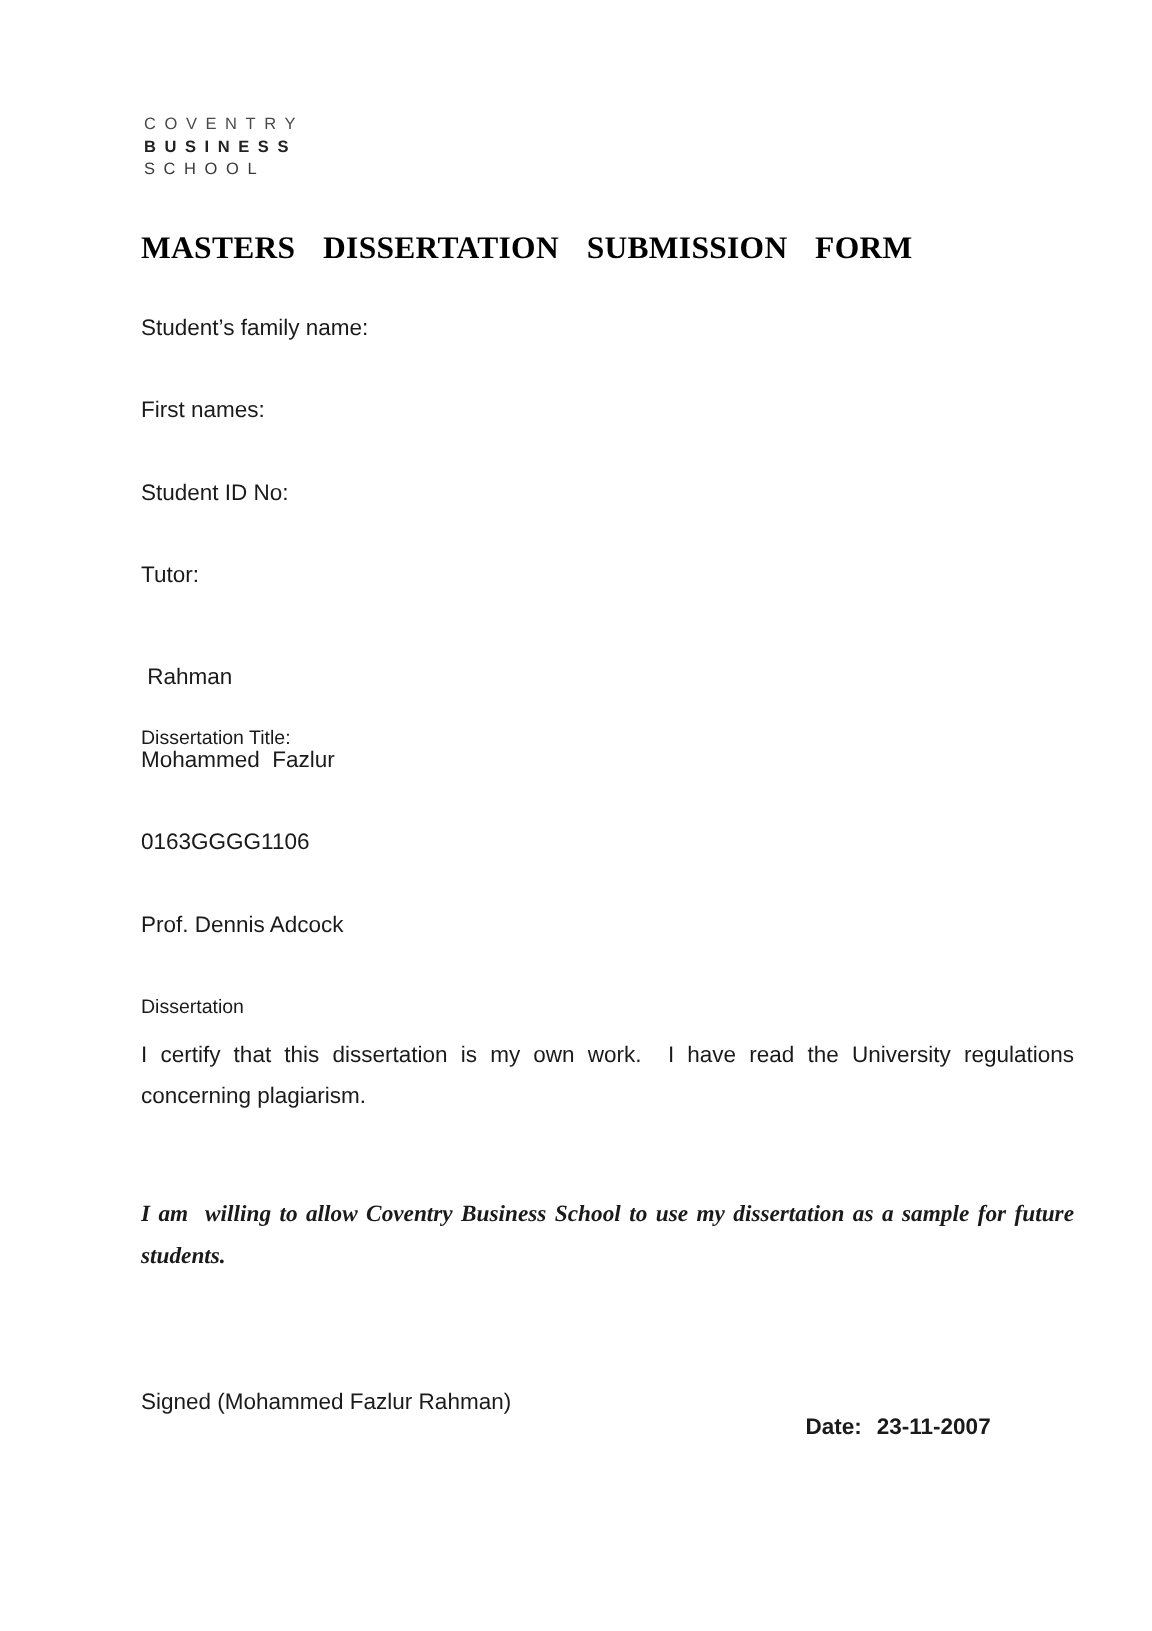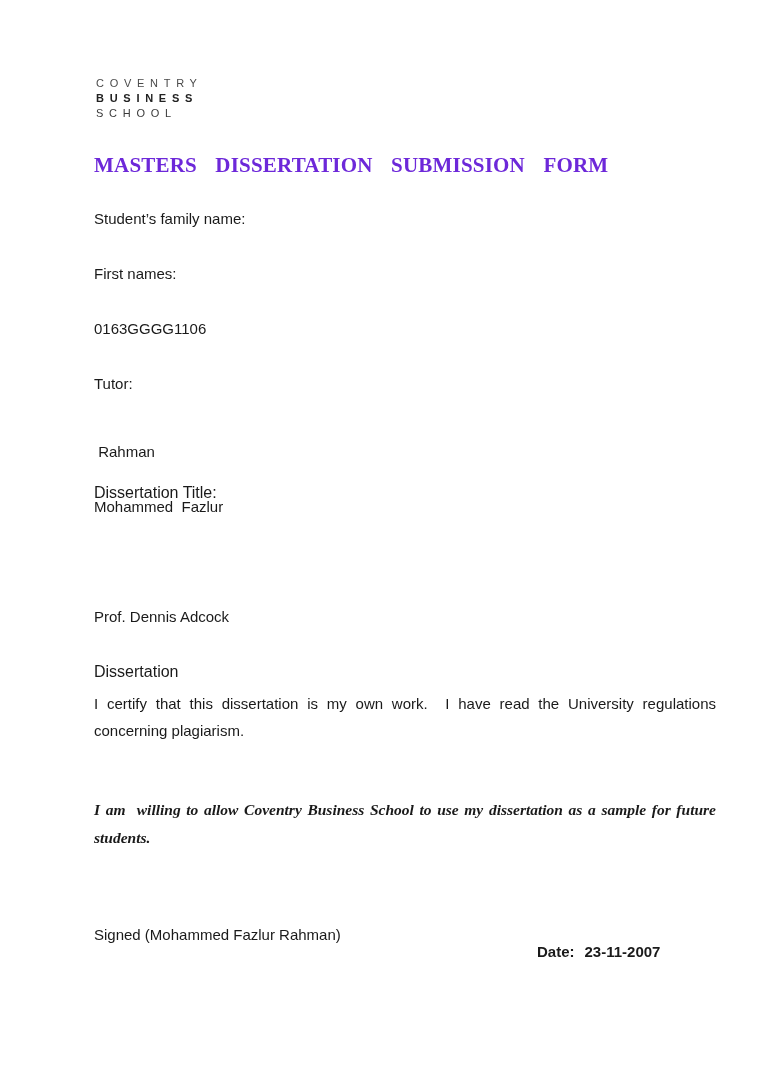--- a/index.html
+++ b/index.html
@@ -37,21 +37,21 @@
   
   .form-title {
     position: absolute;
     left: 94px;
     top: 153px;
     font-family: "Liberation Serif", serif;
     font-weight: 700;
     font-size: 21px;
     letter-spacing: 0.2px;
     word-spacing: 13px;
-    color: #6d28d9;
+    color: #000000;
   }
 
   
   .fields {
     position: absolute;
     left: 94px;
     top: 210px;
     width: 622px;
   }
   .field-row {
@@ -76,21 +76,21 @@
     width: 622px;
     font-size: 15px;
     line-height: 27px;
     text-align: justify;
     white-space: pre-wrap;
     color: #1a1a1a;
   }
   .label-line {
     position: absolute;
     left: 94px;
-    font-size: 16px;
+    font-size: 13px;
     color: #1a1a1a;
     text-align: right;
   }
 
   .diss-label   { top: 484px; }
   .diss-text    { top: 533px; }
   .decl-label   { top: 663px; }
   .decl-text    { top: 690px; }
 
   .consent-text {
@@ -130,20 +130,21 @@
   <div class="fields">
     <div class="field-row">
       <span class="field-label">Student’s family name:</span>
       <span class="field-value"> Rahman</span>
     </div>
     <div class="field-row">
       <span class="field-label">First names:</span>
       <span class="field-value">Mohammed  Fazlur</span>
     </div>
     <div class="field-row">
+      <span class="field-label">Student ID No:</span>
       <span class="field-value">0163GGGG1106</span>
     </div>
     <div class="field-row">
       <span class="field-label">Tutor:</span>
       <span class="field-value">Prof. Dennis Adcock</span>
     </div>
   </div>
 
   <div class="label-line diss-label">Dissertation Title:</div>
 

